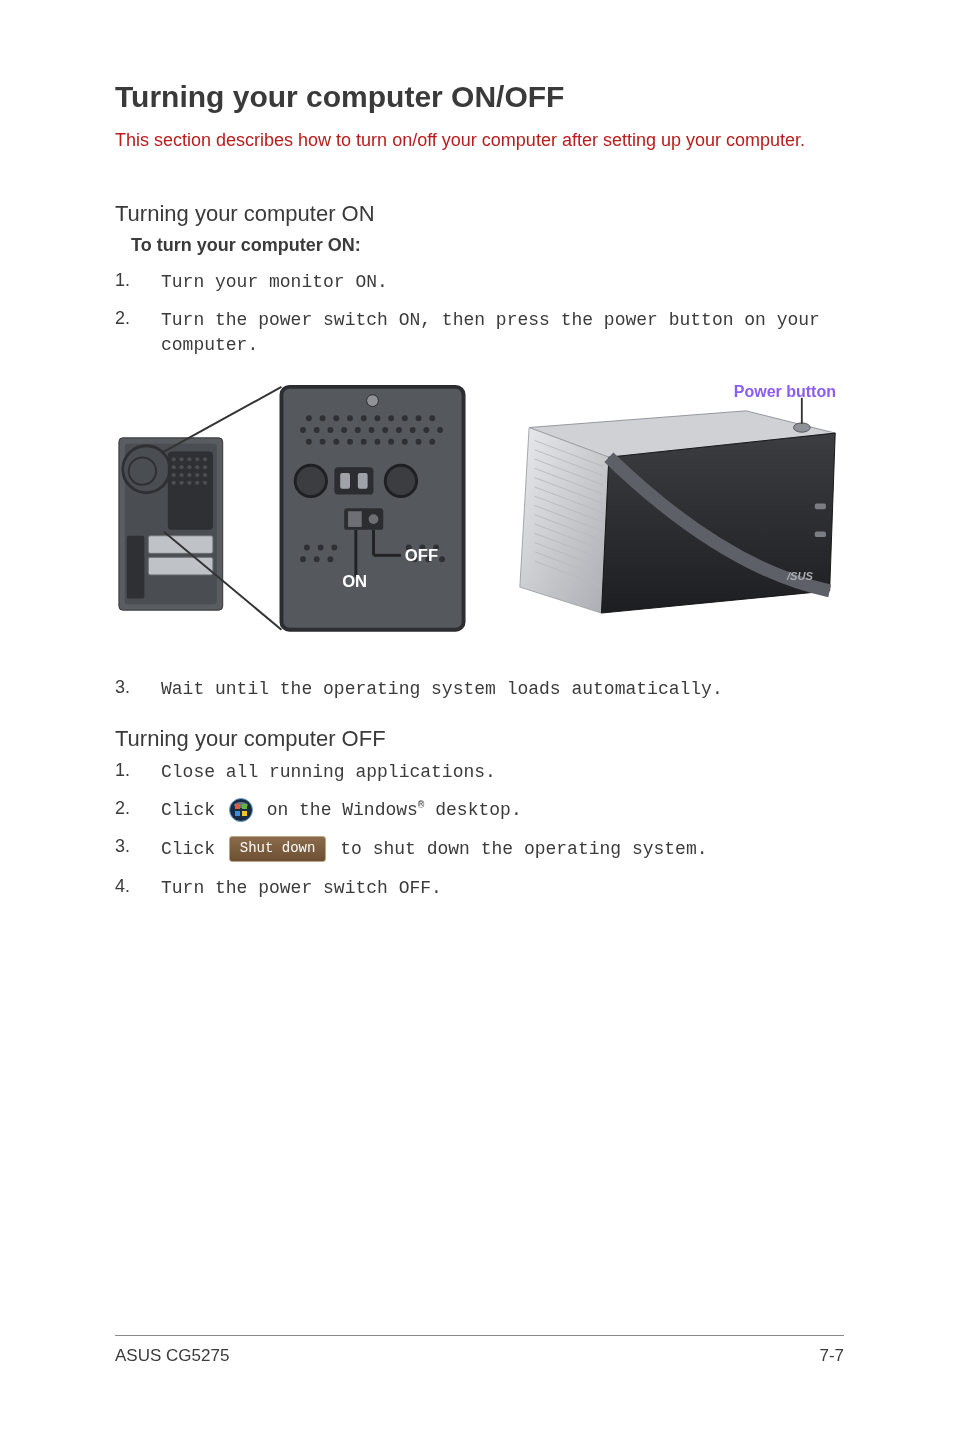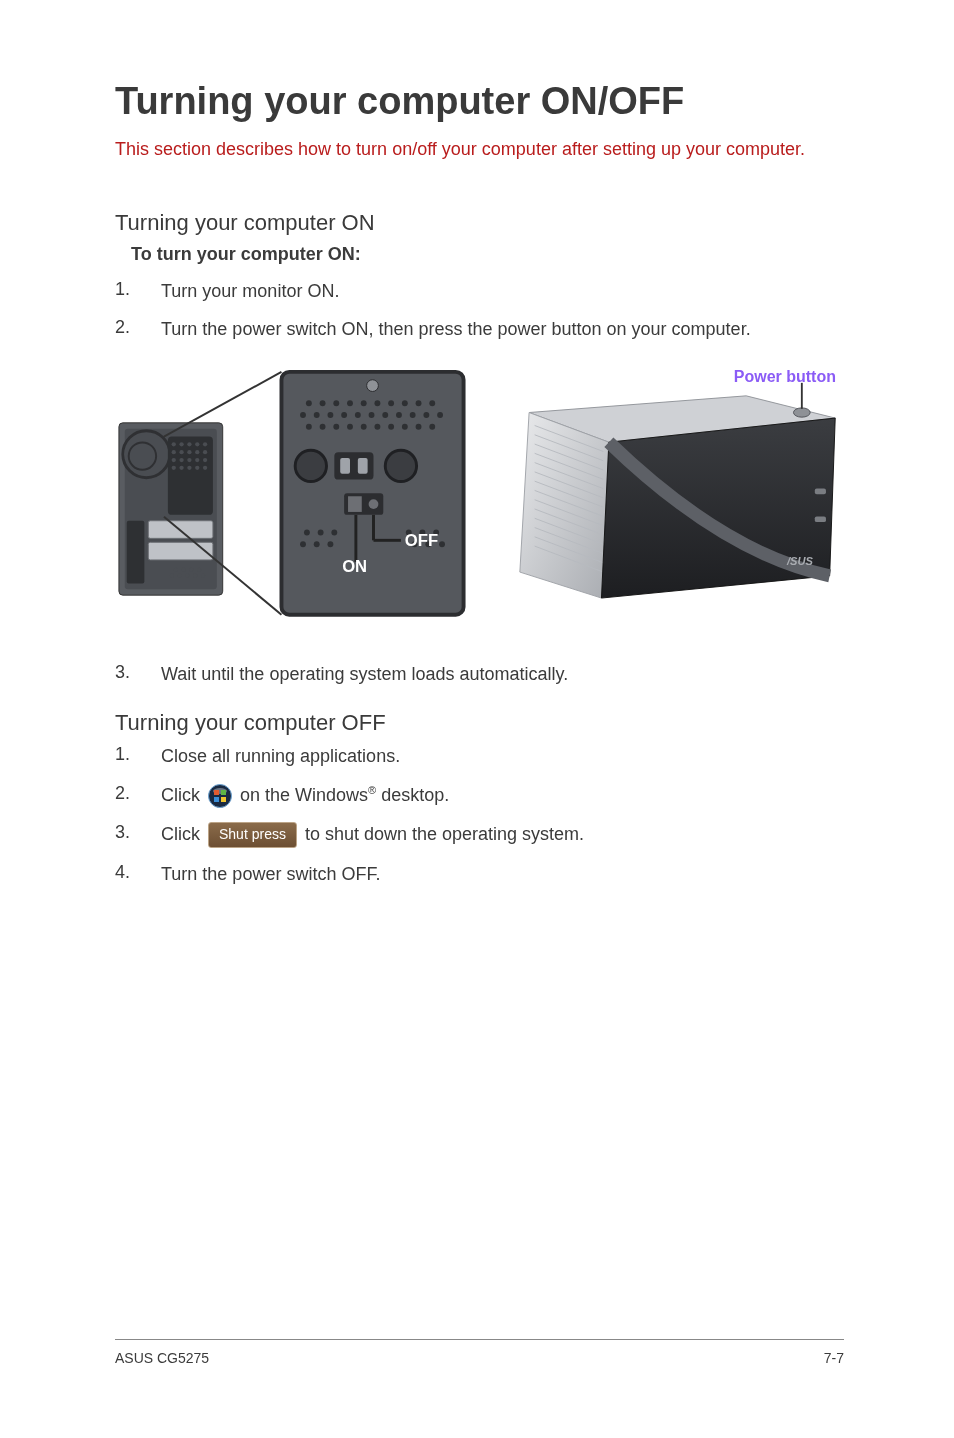--- a/index.html
+++ b/index.html
@@ -11,21 +11,21 @@
     font-family: Arial, Helvetica, sans-serif;
     color: #3b3b3b;
     background: #fff;
     position: relative;
   }
   .page {
     padding: 80px 110px 0 115px;
     box-sizing: border-box;
   }
   h1.main-heading {
-    font-size: 38px;
+    font-size: 30px;
     font-weight: bold;
     margin: 0 0 16px 0;
     color: #3a3a3a;
   }
   p.intro {
     font-size: 18px;
     margin: 0 0 50px 0;
     color: #b91c1c;
   }
   h2.sub-heading {
@@ -49,20 +49,21 @@
     margin: 0 0 14px 0;
     display: flex;
   }
   ol.steps li .num {
     width: 46px;
     flex: 0 0 46px;
   }
   ol.steps li .txt {
     flex: 1;
     line-height: 1.35;
+    font-family: Liberation Mono, monospace;
   }
   .figure-row {
     display: flex;
     gap: 24px;
     margin: 26px 0 40px 0;
     align-items: flex-start;
   }
   .fig-left, .fig-right {
     flex: 1;
     position: relative;
@@ -74,21 +75,21 @@
   }
   .footer {
     position: absolute;
     left: 115px;
     right: 110px;
     bottom: 72px;
     border-top: 1px solid #888;
     padding-top: 10px;
     display: flex;
     justify-content: space-between;
-    font-size: 14px;
+    font-size: 17px;
     color: #3b3b3b;
   }
   .win-orb {
     display: inline-block;
     width: 22px;
     height: 22px;
     vertical-align: middle;
     background: #1a2a42;
     border-radius: 50%;
     position: relative;
@@ -365,21 +366,21 @@
       <span class="txt">
         <span>Click </span>
         <span class="win-orb"></span>
         <span> on the Windows</span><sup class="reg">®</sup><span> desktop.</span>
       </span>
     </li>
     <li>
       <span class="num">3.</span>
       <span class="txt">
         <span>Click </span>
-        <span class="shutdown-btn">Shut press</span>
+        <span class="shutdown-btn">Shut down</span>
         <span> to shut down the operating system.</span>
       </span>
     </li>
     <li>
       <span class="num">4.</span>
       <span class="txt">Turn the power switch OFF.</span>
     </li>
   </ol>
 
 </div>

